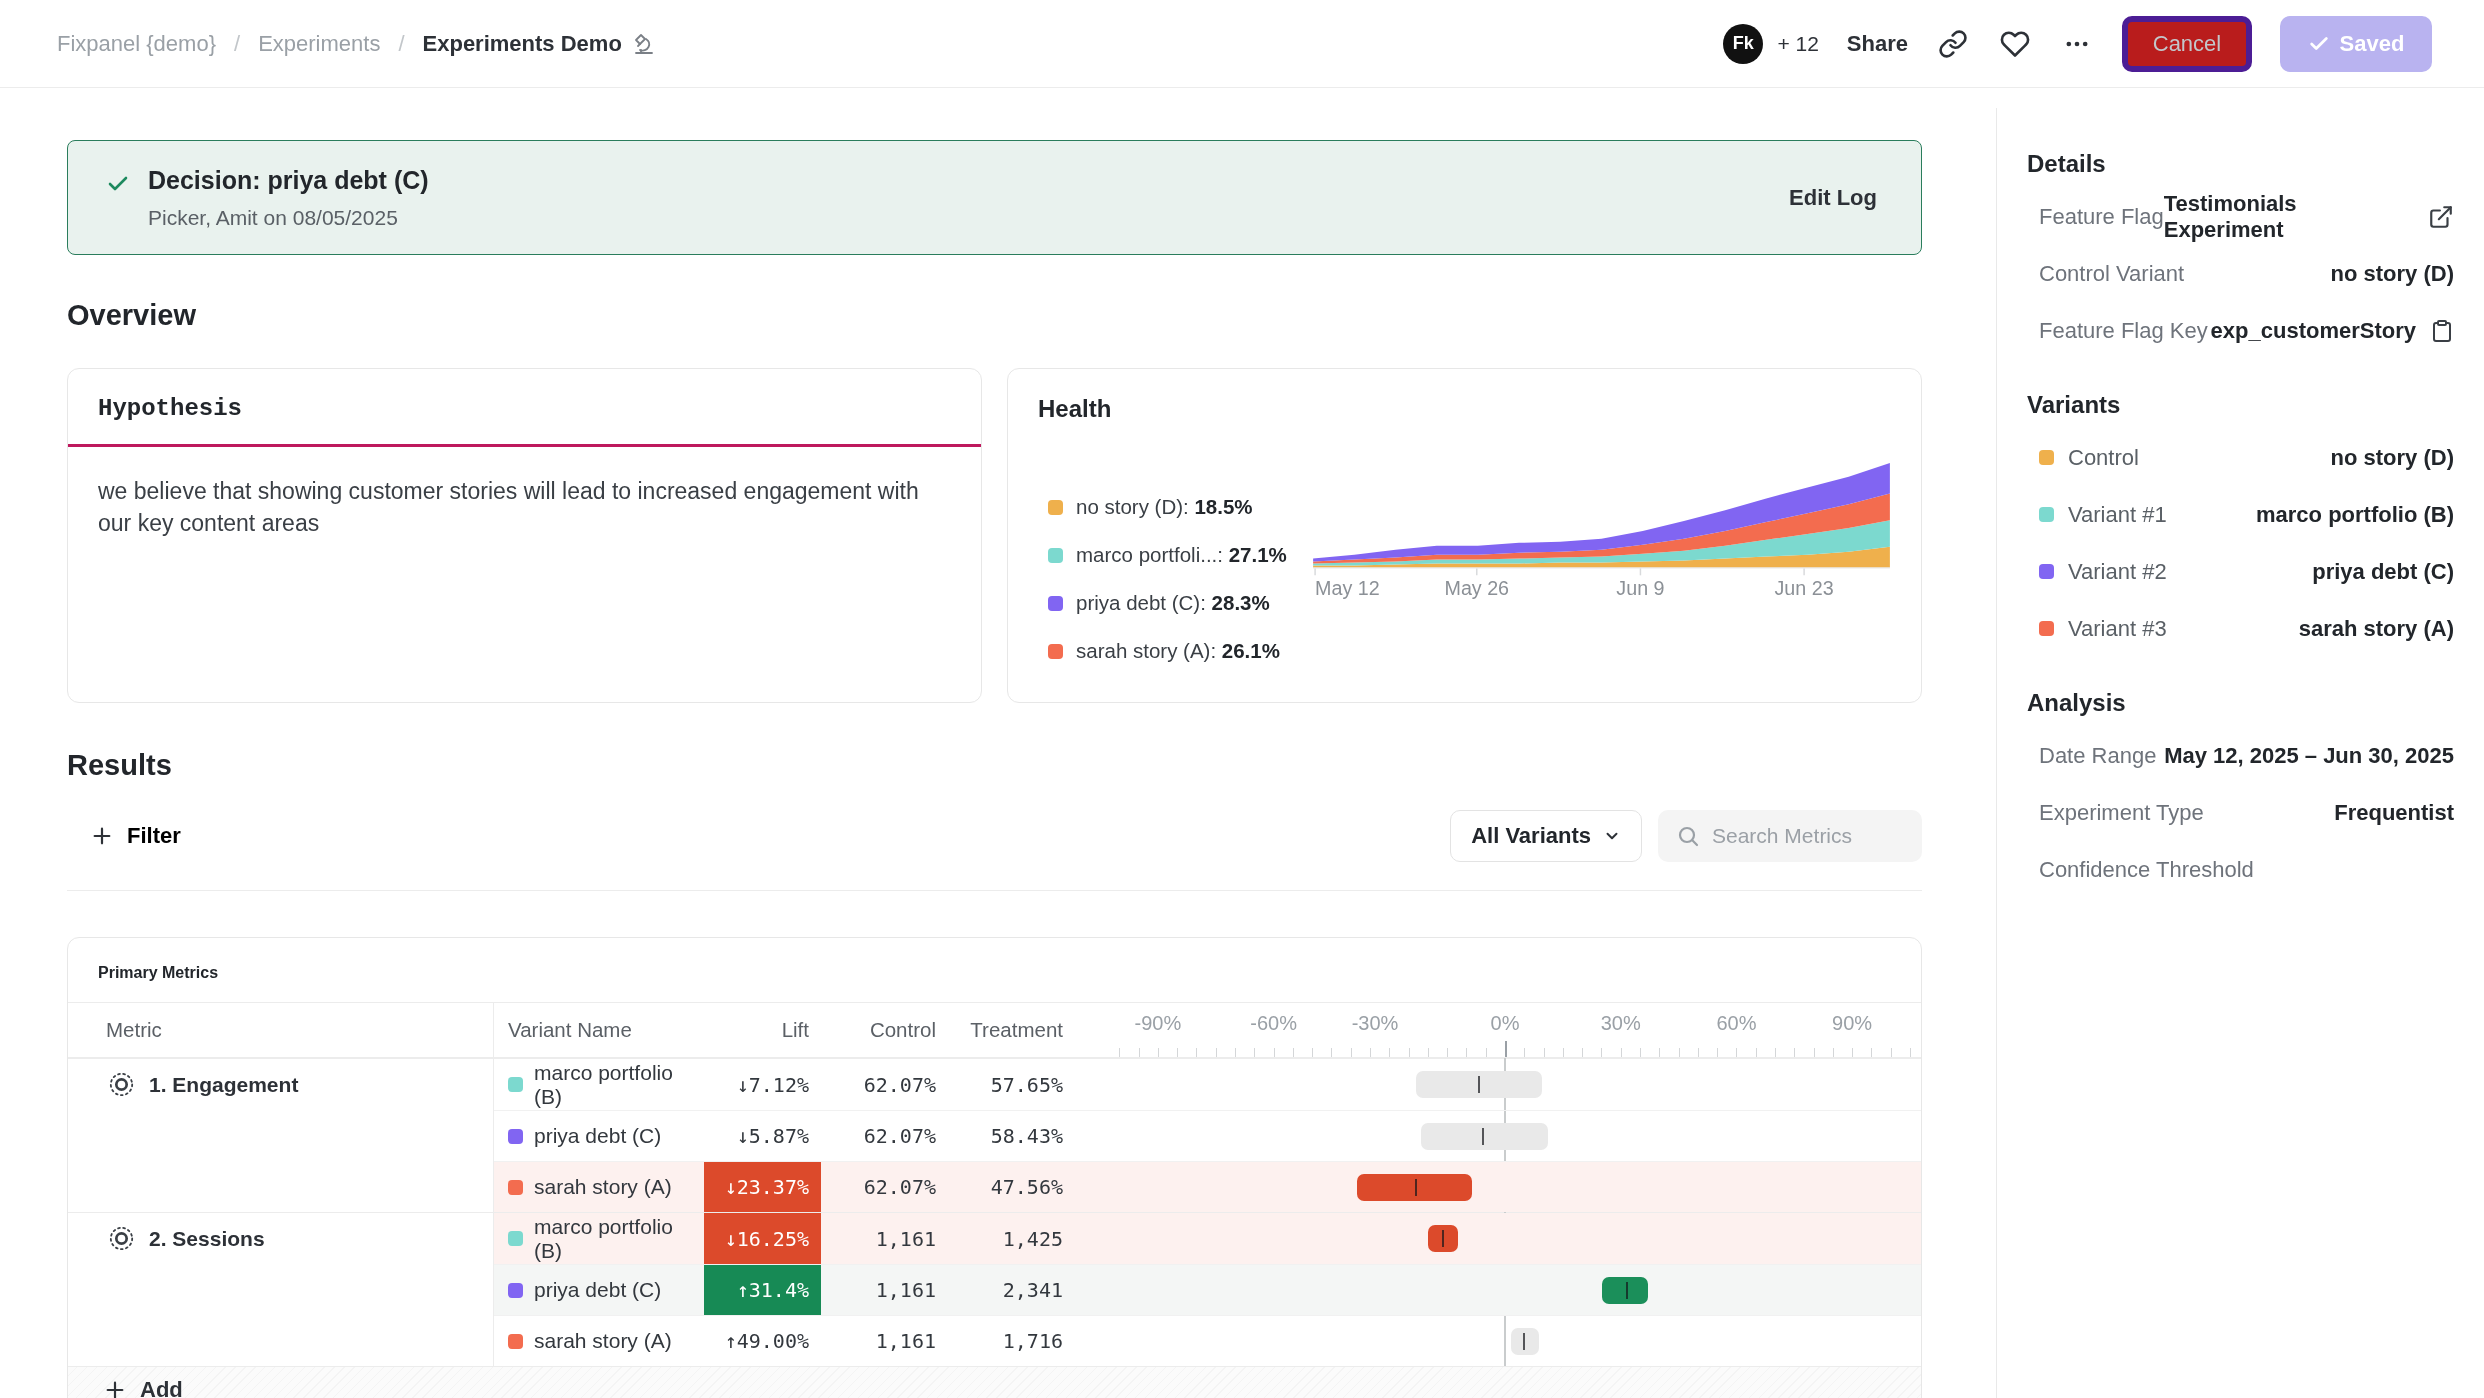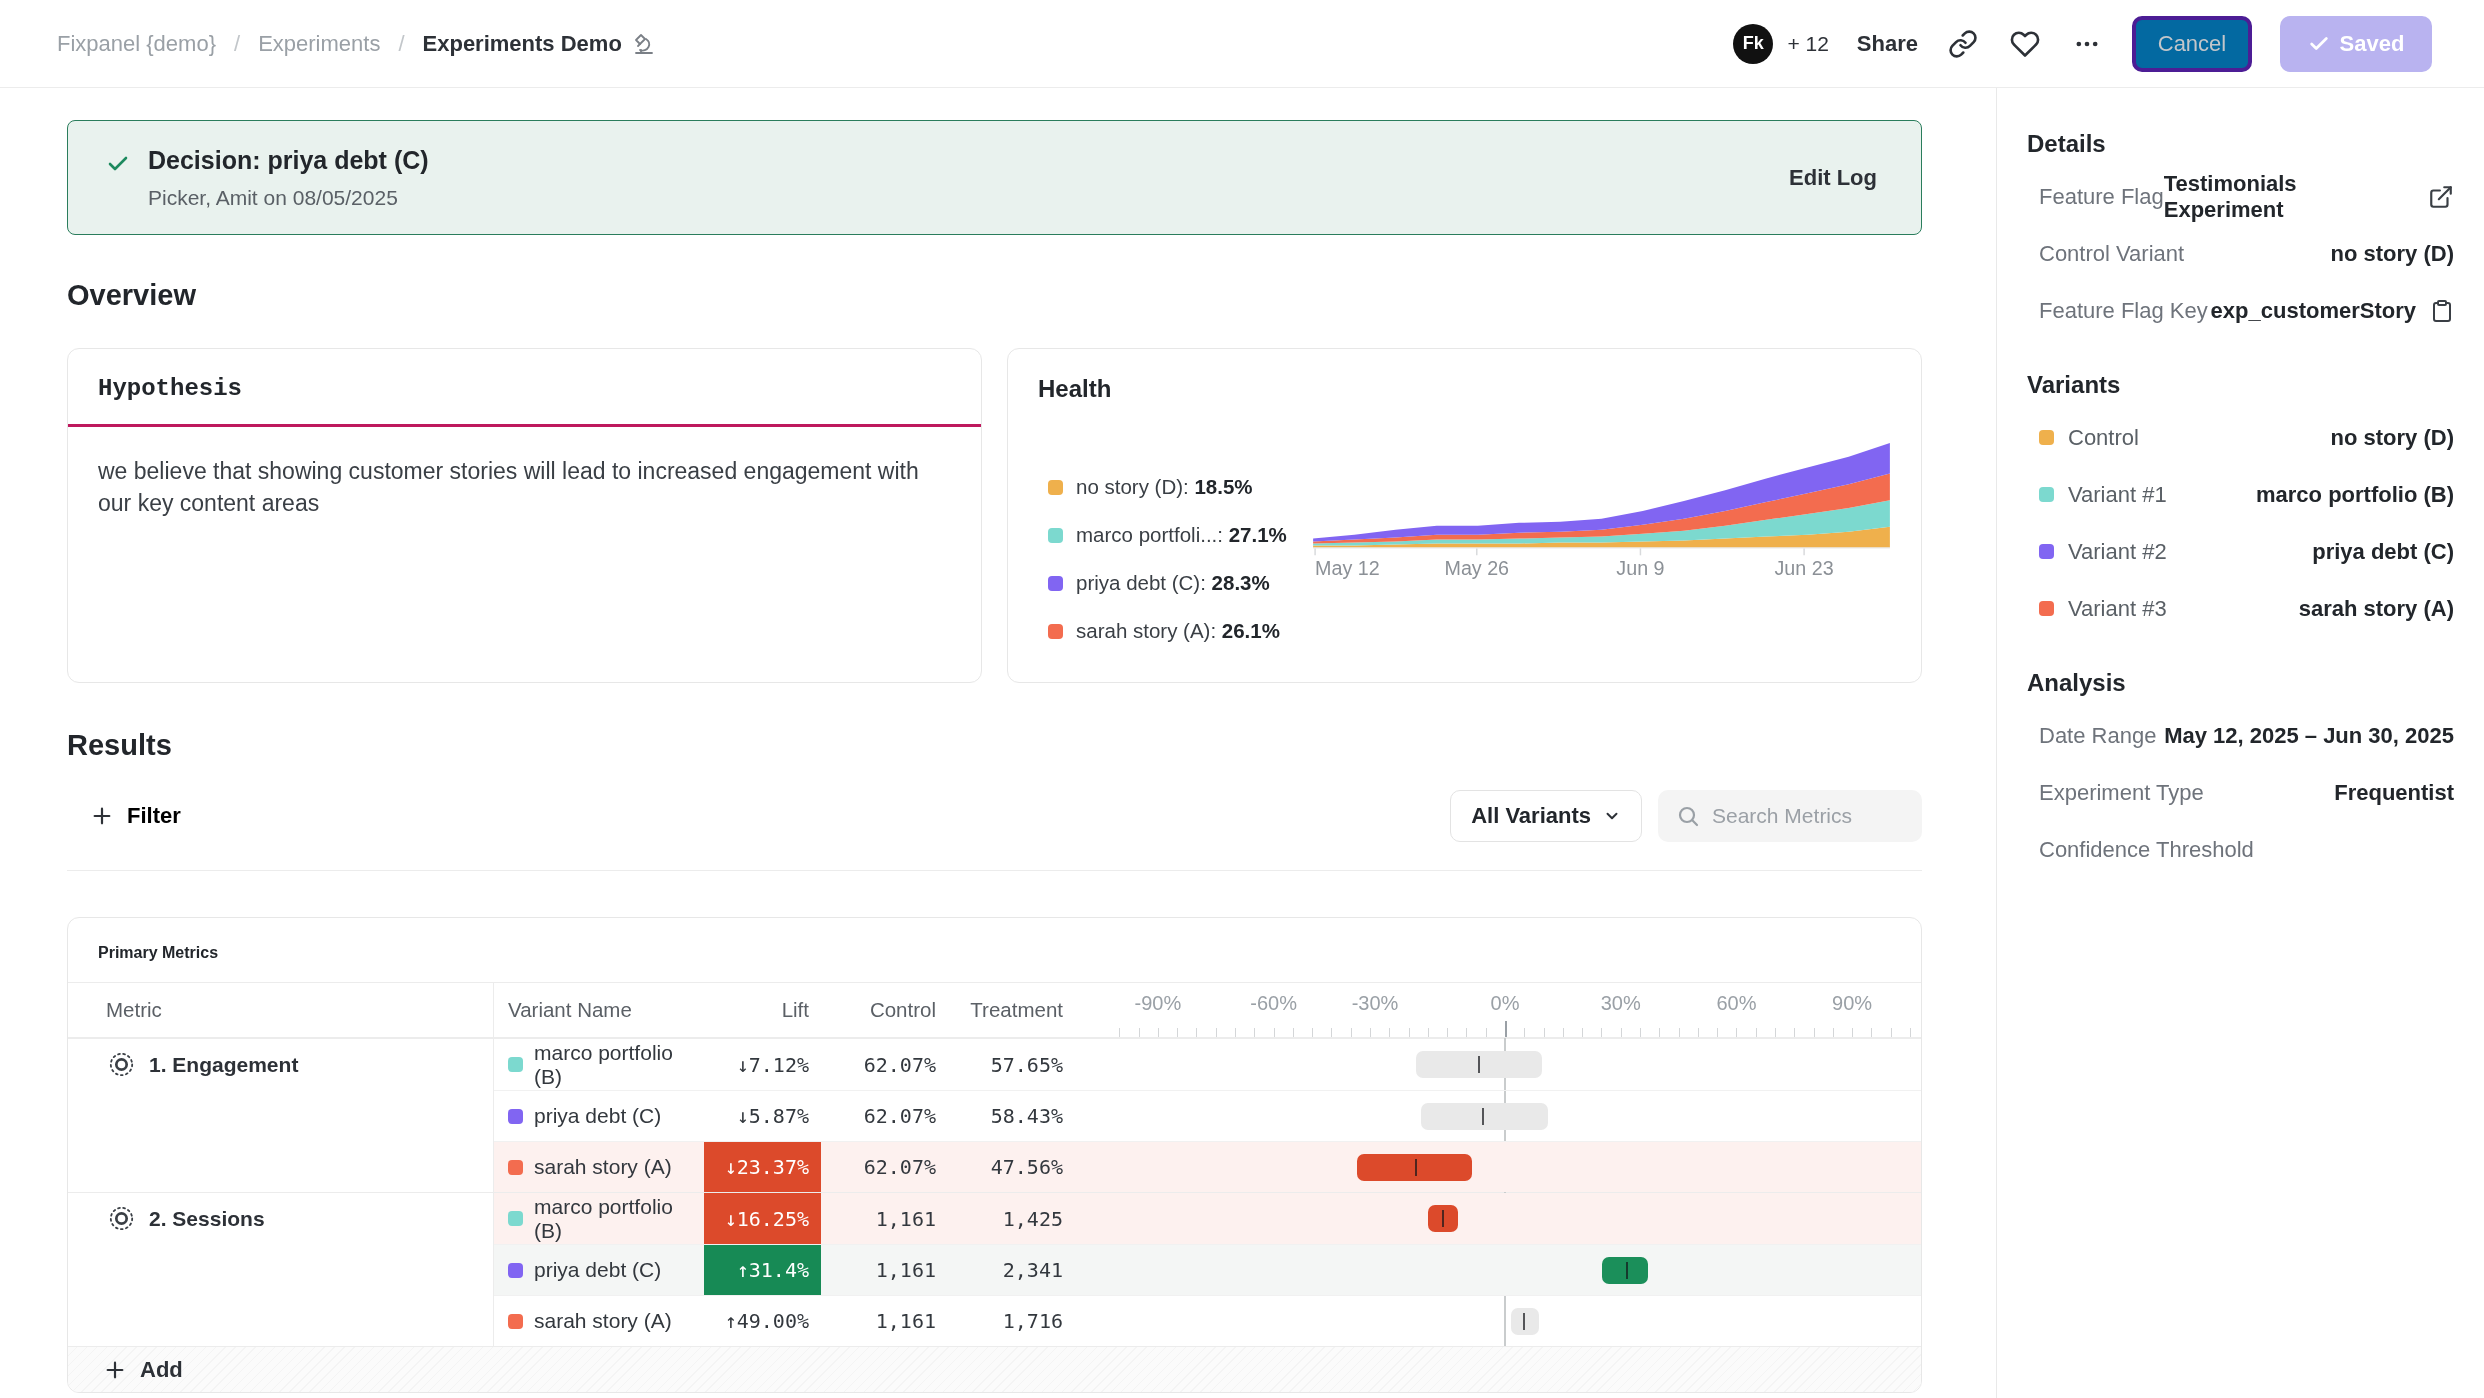--- a/index.html
+++ b/index.html
@@ -1,35 +1,35 @@
 <!DOCTYPE html>
 <html><head>
 <meta charset="utf-8">
 <style>
   * { box-sizing: border-box; margin: 0; padding: 0; }
   html,body { width:2484px; height:1398px; overflow:hidden; background:#fff;
     font-family:"Liberation Sans", sans-serif; color:#2d3137; }
-  .app { width:2484px; height:1398px; display:flex; flex-direction:column; }
+  .app { width:2484px; height:1398px; display:flex; flex-direction:column;gap:20px; }
 
   
   .topbar { height:88px; flex:0 0 88px; display:flex; align-items:center;
     justify-content:space-between; padding:0 52px 0 57px; border-bottom:1px solid #ececec; }
   .crumbs { display:flex; align-items:center; gap:18px; font-size:22px; color:#9aa0a6; }
   .crumbs .crumb { cursor:pointer; }
   .crumbs .sep { color:#c2c6ca; }
   .crumbs .crumb.last { color:#2d3137; font-weight:700; display:flex; align-items:center; gap:10px; }
   .top-actions { display:flex; align-items:center; gap:28px; }
   .avatar { width:40px; height:40px; border-radius:50%; background:#111; color:#fff;
     display:flex; align-items:center; justify-content:center; font-weight:700; font-size:18px; }
   .collab { font-size:21px; color:#2d3137; margin-left:-14px; }
   .share { font-size:22px; font-weight:700; color:#2d3137; cursor:pointer; }
   .icon-btn { width:34px; height:34px; display:flex; align-items:center; justify-content:center; cursor:pointer; }
   .btn { height:56px; border-radius:10px; font-size:22px; font-weight:700;
     display:flex; align-items:center; justify-content:center; cursor:pointer; }
-  .btn-cancel { width:120px; background:#0369a1; border:4px solid #4c1d95; color:#c3c6ca; font-weight:400; }
+  .btn-cancel { width:130px; background:#b91c1c; border:6px solid #4c1d95; color:#c3c6ca; font-weight:400; }
   .btn-saved { width:152px; background:#b9b3f0; border:none; color:#fff; gap:10px; }
 
   
   .content { flex:1; display:flex; min-height:0; }
   .main { width:1996px; flex:0 0 1996px; padding:32px 74px 0 67px; overflow:hidden; }
   .sidebar { flex:1; border-left:1px solid #e9e9e9; padding:28px 30px 0 30px; }
 
   
   .banner { height:115px; border:1px solid #2a7d5c; background:#e9f2ee; border-radius:8px;
     display:flex; align-items:center; padding:0 44px 0 38px; }

